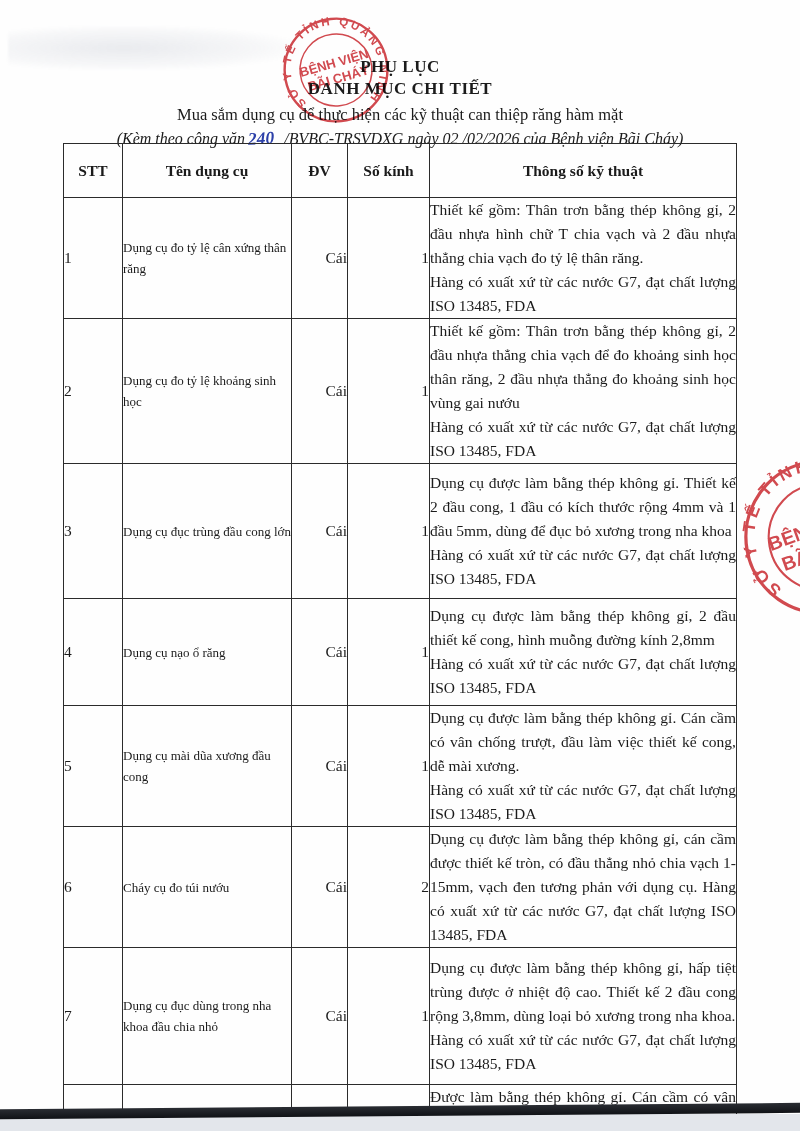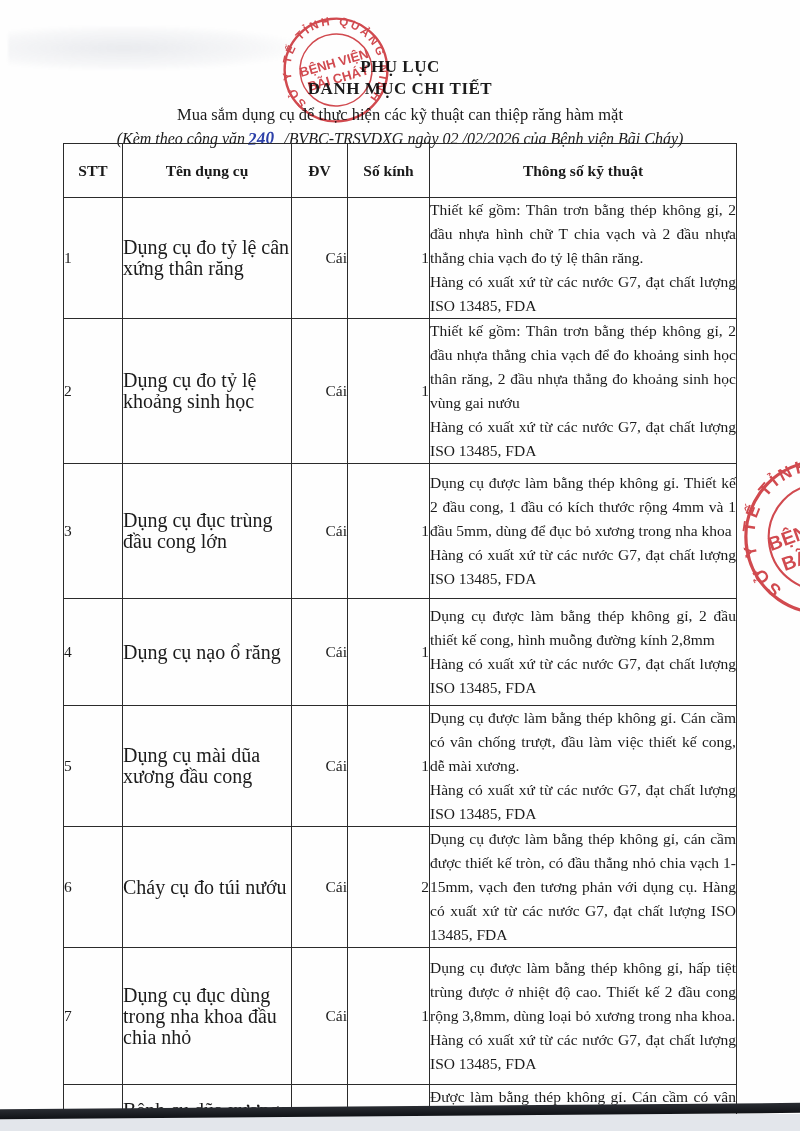--- a/index.html
+++ b/index.html
@@ -20,21 +20,21 @@
   table.doc{position:absolute;left:63px;top:143px;width:673px;border-collapse:collapse;table-layout:fixed;}
   table.doc td,table.doc th{border:1.5px solid #2b2b2b;padding:0;vertical-align:middle;overflow:hidden;}
   table.doc th{font-size:15.5px;font-weight:bold;text-align:center;padding:2px 4px;}
   col.c-stt{width:59px;} col.c-name{width:169px;} col.c-unit{width:56px;} col.c-qty{width:82px;} col.c-spec{width:307px;}
 
   tr.hdr{height:54px;}
   tr.r0{height:121px;} tr.r1{height:130px;} tr.r2{height:135px;} tr.r3{height:107px;}
   tr.r4{height:106px;} tr.r5{height:107px;} tr.r6{height:137px;} tr.r7{height:62px;}
 
   td.stt{font-size:15.5px;text-align:left;padding-left:14px;}
-  td.name{font-size:20px;line-height:21px;padding:2px 8px 2px 12px;}
+  td.name{font-size:13px;line-height:21px;padding:2px 8px 2px 12px;}
   td.unit,td.qty{font-size:15.5px;text-align:right;}
   td.spec{vertical-align:top;padding:1px 6px 1px 8px;}
   td.spec .ln{font-size:15.5px;line-height:24px;text-align:justify;margin:0;}
 
   .stamp{position:absolute;mix-blend-mode:multiply;opacity:.92;}
   .stamp-top{left:280px;top:14px;width:112px;height:112px;transform:rotate(-6deg);}
   .stamp-right{left:739px;top:454px;width:166px;height:166px;transform:rotate(-10deg);}
   .stamp text{fill:#ce3a40;}
   .ring-txt{font-family:"Liberation Sans",sans-serif;font-size:12.5px;font-weight:bold;letter-spacing:2.6px;}
   .center-txt{font-family:"Liberation Sans",sans-serif;font-size:14px;font-weight:bold;text-anchor:middle;}

